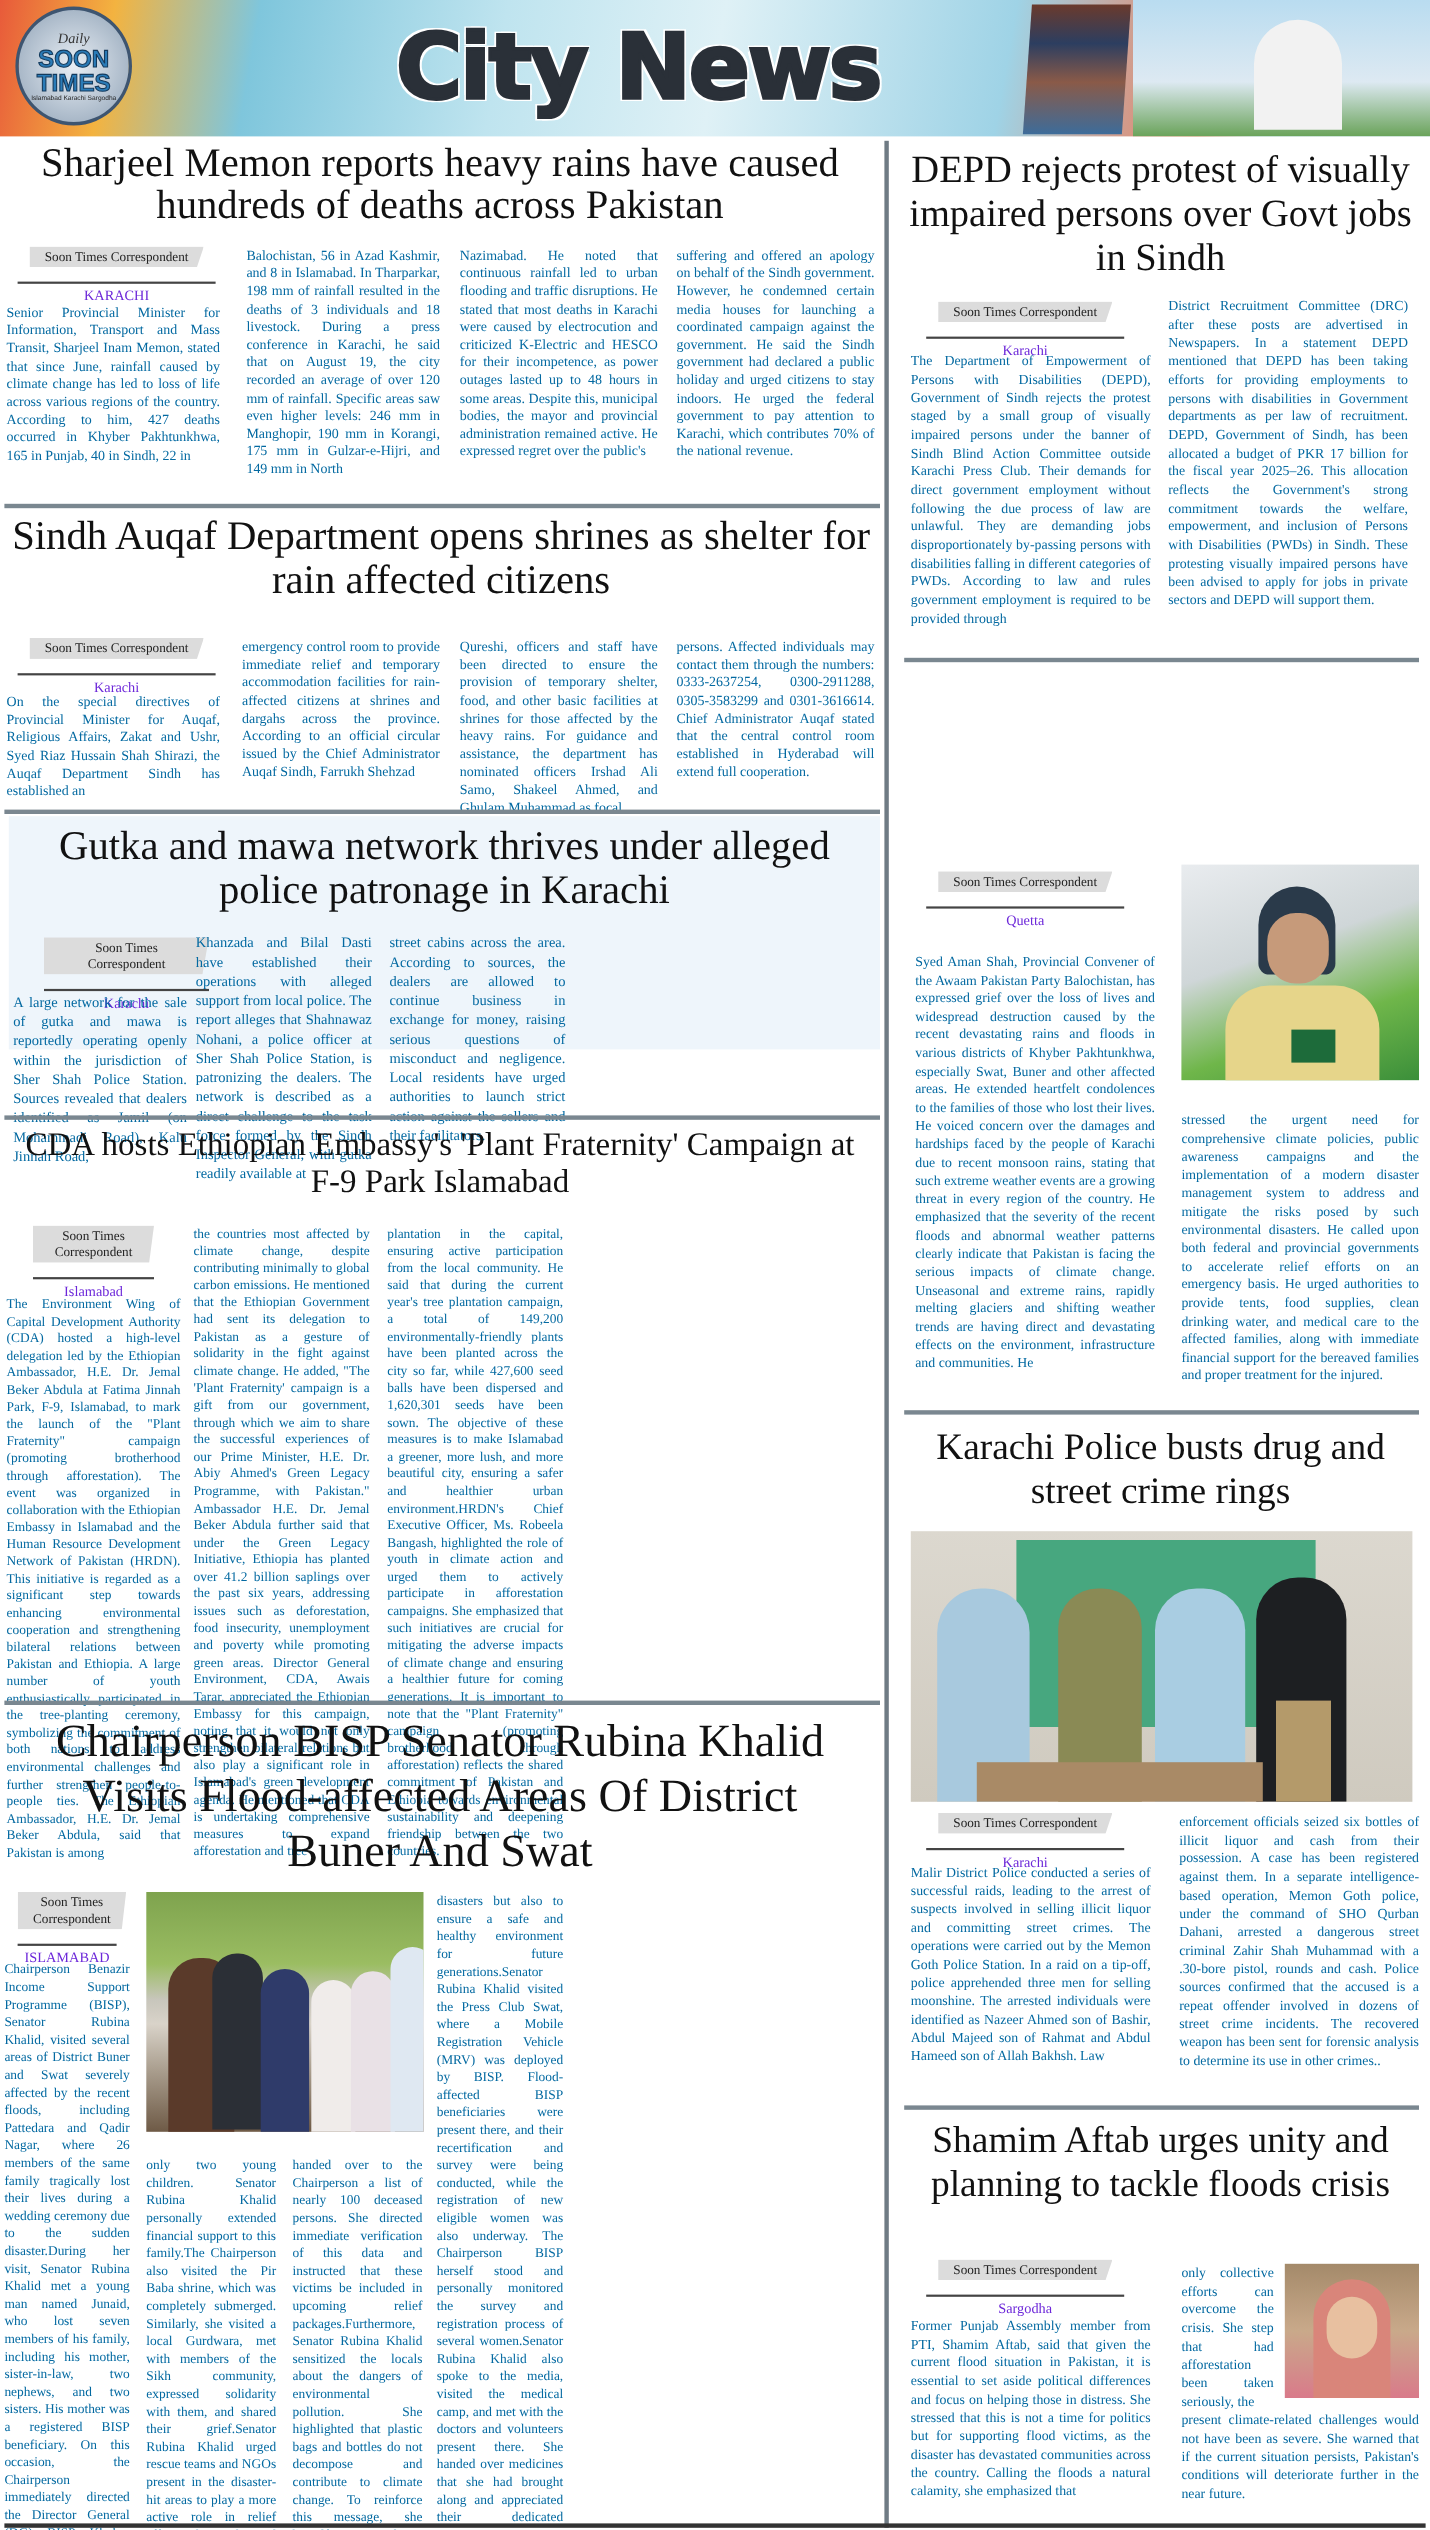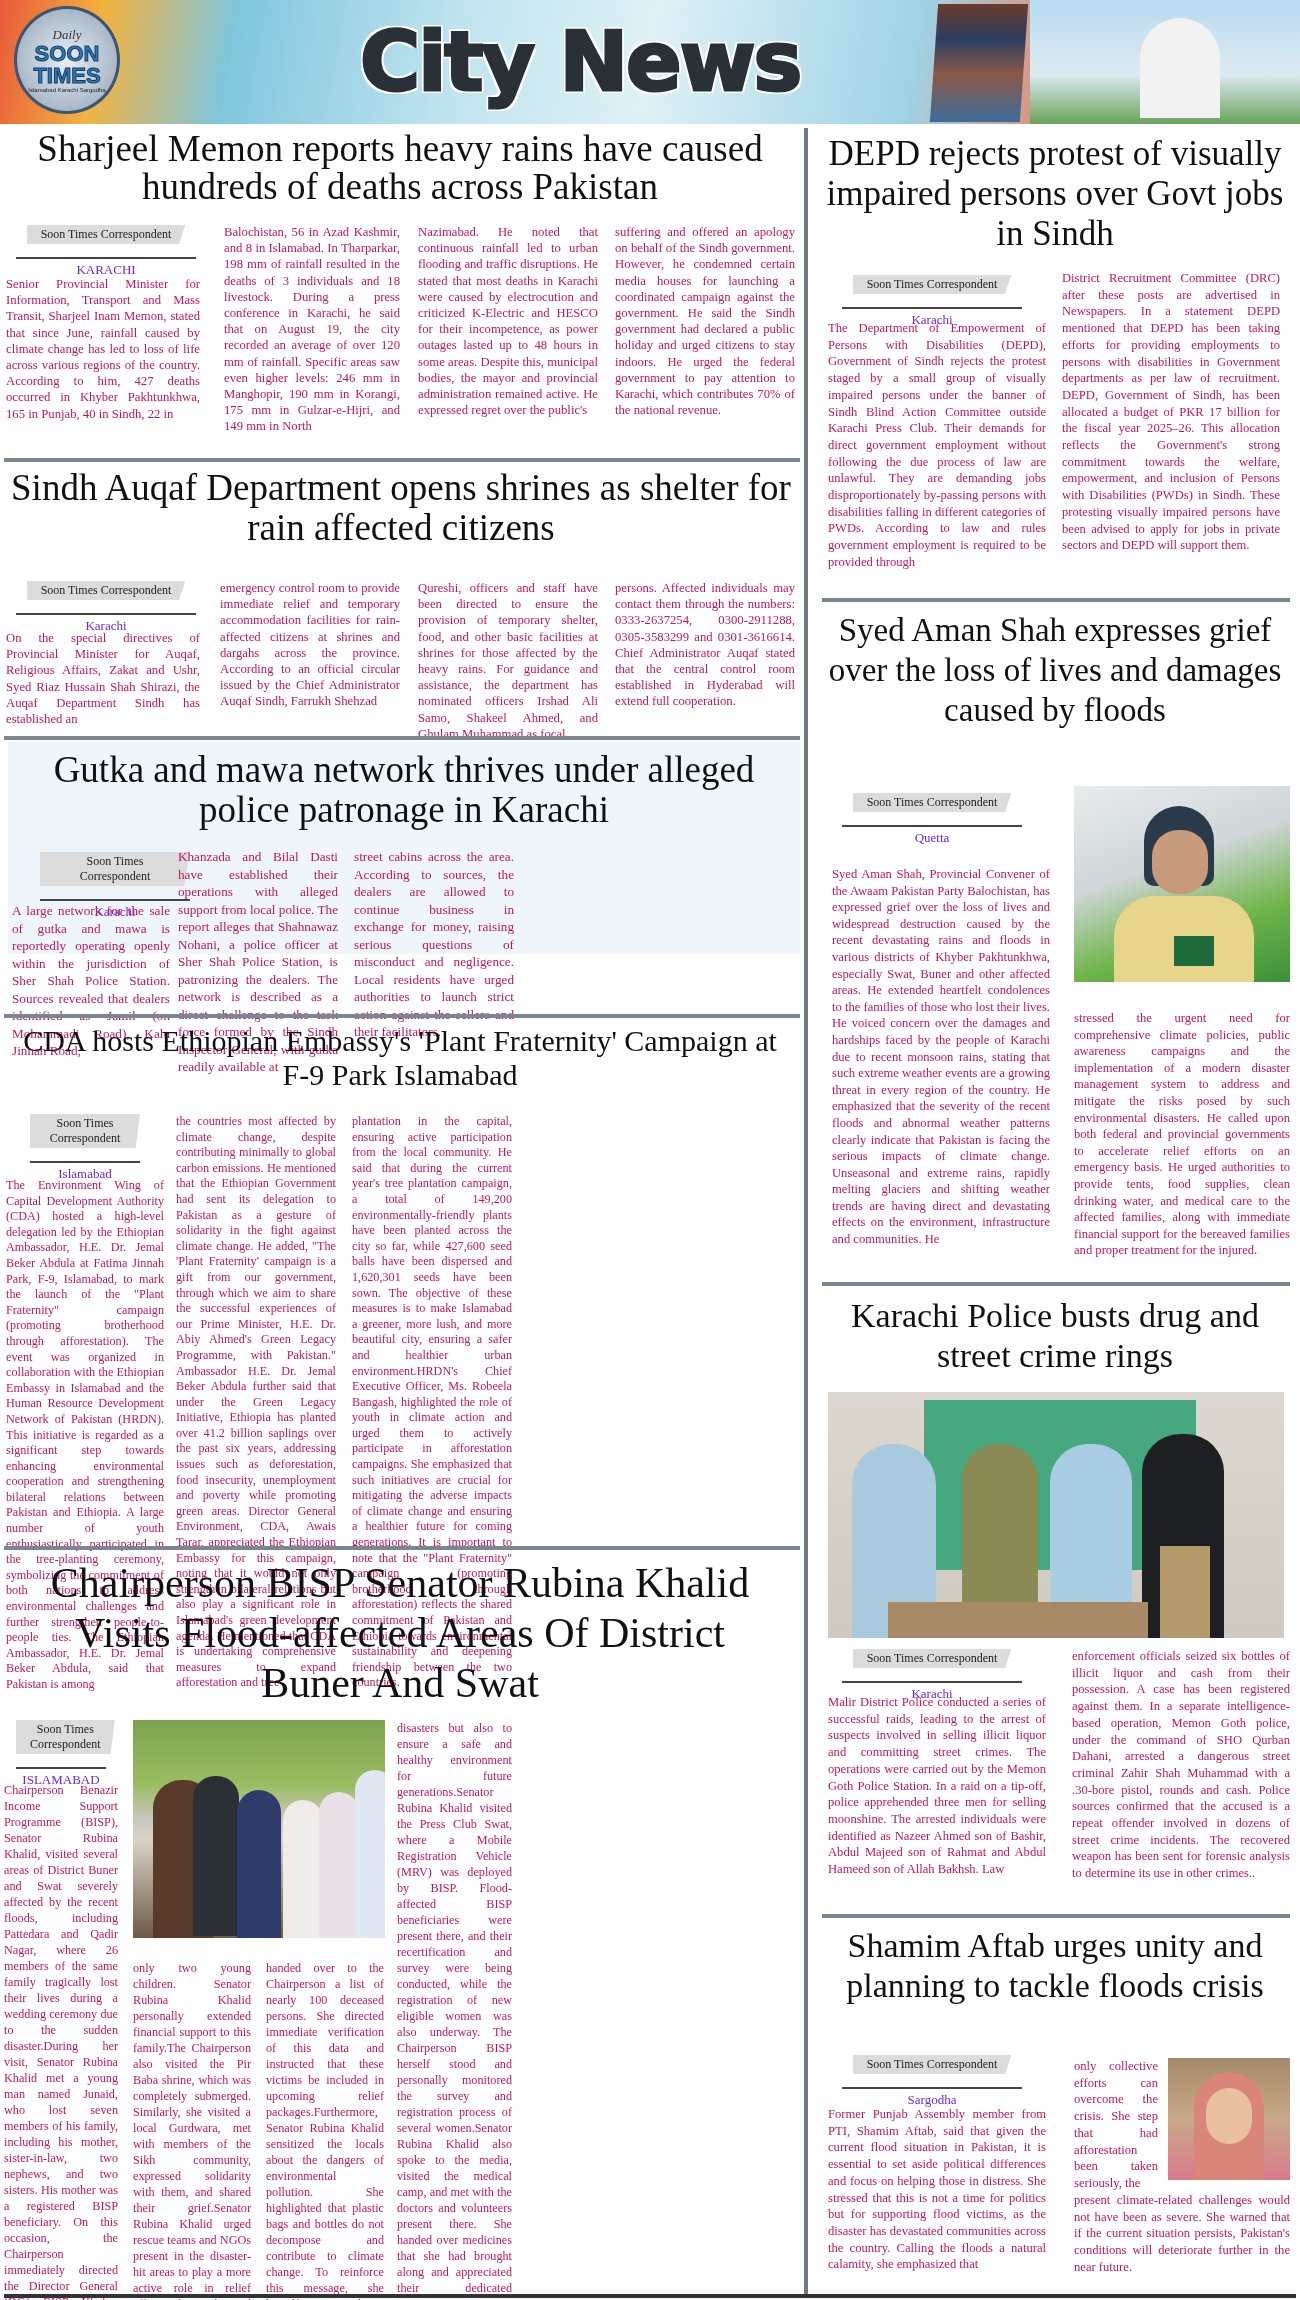--- a/index.html
+++ b/index.html
@@ -14,21 +14,21 @@
 .banner .monument{position:absolute;left:1030px;top:0;width:270px;height:124px;background:linear-gradient(180deg,#b9dcf0 0%,#dde9f2 60%,#6aa35a 100%)}
 .banner .dome{position:absolute;left:1140px;top:18px;width:80px;height:100px;background:#f2f2f2;border-radius:40px 40px 0 0}
 .vrule{position:absolute;left:804px;top:128px;width:4px;height:2170px;background:#6f7b84}
 .hrule{position:absolute;height:4px;background:#7a8790}
 .article{position:absolute}
 .headline{font-family:"Liberation Serif",serif;text-align:center;color:#111;line-height:1.08}
 .hl-cond{font-family:Liberation Serif, serif;transform-origin:center}
 .byline{position:relative;display:inline-block;background:#dcdcdc;font-size:12px;padding:2px 14px;color:#222;clip-path:polygon(0 0,100% 0,96% 100%,0 100%)}
 .byline-wrap{text-align:center;padding-bottom:13px;border-bottom:2px solid #444;margin:0 10px 3px}
 .dateline{text-align:center;font-size:13px;color:#6d28d9}
-.col{position:absolute;font-size:12.7px;line-height:16.2px;text-align:justify;color:#be185d;font-family:"Liberation Serif",serif}
+.col{position:absolute;font-size:12.7px;line-height:16.2px;text-align:justify;color:#0369a1;font-family:"Liberation Serif",serif}
 .photo{position:absolute;overflow:hidden}
 .bluebox{position:absolute;background:#eef5fb}
 </style>
 </head>
 <body>
 
 <div class="banner">
   <div class="logo">
     <span class="daily">Daily</span>
     <span class="soon">SOON</span>
@@ -119,21 +119,20 @@
   <div style="position:absolute;left:20px;top:146px;width:200px">
     <div class="byline-wrap"><span class="byline">Soon Times Correspondent</span></div>
     <div class="dateline">Karachi</div>
   </div>
   <div class="col" style="left:16px;top:192px;width:218px;font-size:12.6px;line-height:16.7px">The Department of Empowerment of Persons with Disabilities (DEPD), Government of Sindh rejects the protest staged by a small group of visually impaired persons under the banner of Sindh Blind Action Committee outside Karachi Press Club. Their demands for direct government employment without following the due process of law are unlawful. They are demanding jobs disproportionately by-passing persons with disabilities falling in different categories of PWDs. According to law and rules government employment is required to be provided through</div>
   <div class="col" style="left:250px;top:142px;width:218px;font-size:12.6px;line-height:16.7px">District Recruitment Committee (DRC) after these posts are advertised in Newspapers. In a statement DEPD mentioned that DEPD has been taking efforts for providing employments to persons with disabilities in Government departments as per law of recruitment. DEPD, Government of Sindh, has been allocated a budget of PKR 17 billion for the fiscal year 2025–26. This allocation reflects the Government's strong commitment towards the welfare, empowerment, and inclusion of Persons with Disabilities (PWDs) in Sindh. These protesting visually impaired persons have been advised to apply for jobs in private sectors and DEPD will support them.</div>
 </div>
 <div class="hrule" style="left:822px;top:598px;width:468px"></div>
 
 <div class="article" style="left:812px;top:604px;width:486px;height:670px">
-  <div class="headline" style="position:absolute;left:10px;top:6px;width:466px;font-size:33px;line-height:40px">Syed Aman Shah expresses grief over the loss of lives and damages caused by floods</div>
   <div style="position:absolute;left:20px;top:188px;width:200px">
     <div class="byline-wrap"><span class="byline">Soon Times Correspondent</span></div>
     <div class="dateline">Quetta</div>
   </div>
   <div class="photo" style="left:262px;top:182px;width:216px;height:196px;background:linear-gradient(160deg,#e9ecef 0%,#cfd6d8 40%,#6fb64a 70%,#3b8f3a 100%)">
     <div style="position:absolute;left:70px;top:20px;width:70px;height:80px;background:#2a3a4a;border-radius:35px 35px 10px 10px"></div>
     <div style="position:absolute;left:78px;top:44px;width:56px;height:64px;background:#c69a7a;border-radius:26px"></div>
     <div style="position:absolute;left:40px;top:110px;width:140px;height:90px;background:#e6d58a;border-radius:40px 40px 0 0"></div>
     <div style="position:absolute;left:100px;top:150px;width:40px;height:30px;background:#1d6b3a"></div>
   </div>

